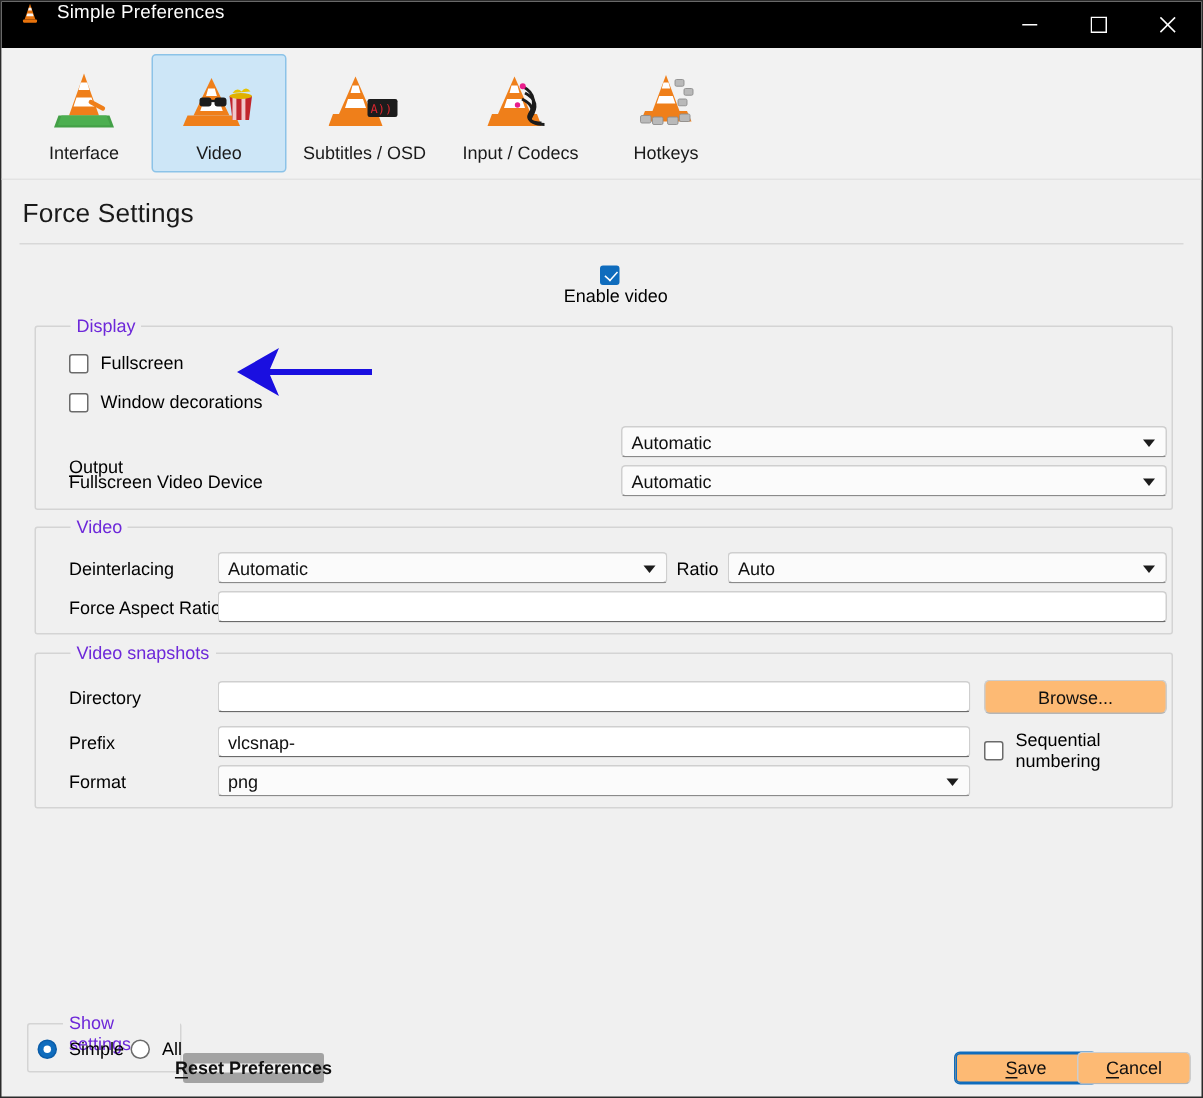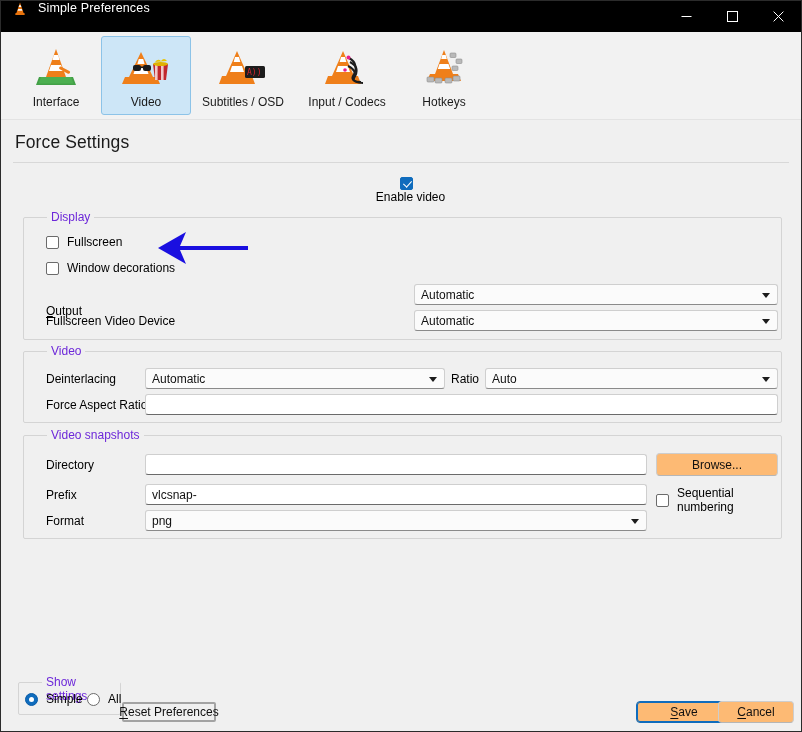--- a/index.html
+++ b/index.html
@@ -228,23 +228,24 @@
     justify-content: center;
     font-size: 12px;
     color: #101010;
     white-space: nowrap;
   }
   .btn.focused {
     border: 1px solid #0f6cbd;
     box-shadow: 0 0 0 1px #0f6cbd inset;
   }
   .btn.flat {
-    border: 2px solid #a3a3a3;
+    border: 7px solid #a3a3a3;
     border-radius: 2px;
     background: #f0f0f0;
+    font-weight: bold;
   }
   .acc { text-decoration: underline; text-underline-offset: 1.5px; }
 
   
   .abs { position: absolute; }
 
   
   #arrow-annotation {
     position: absolute;
     left: 155px; top: 228px;

